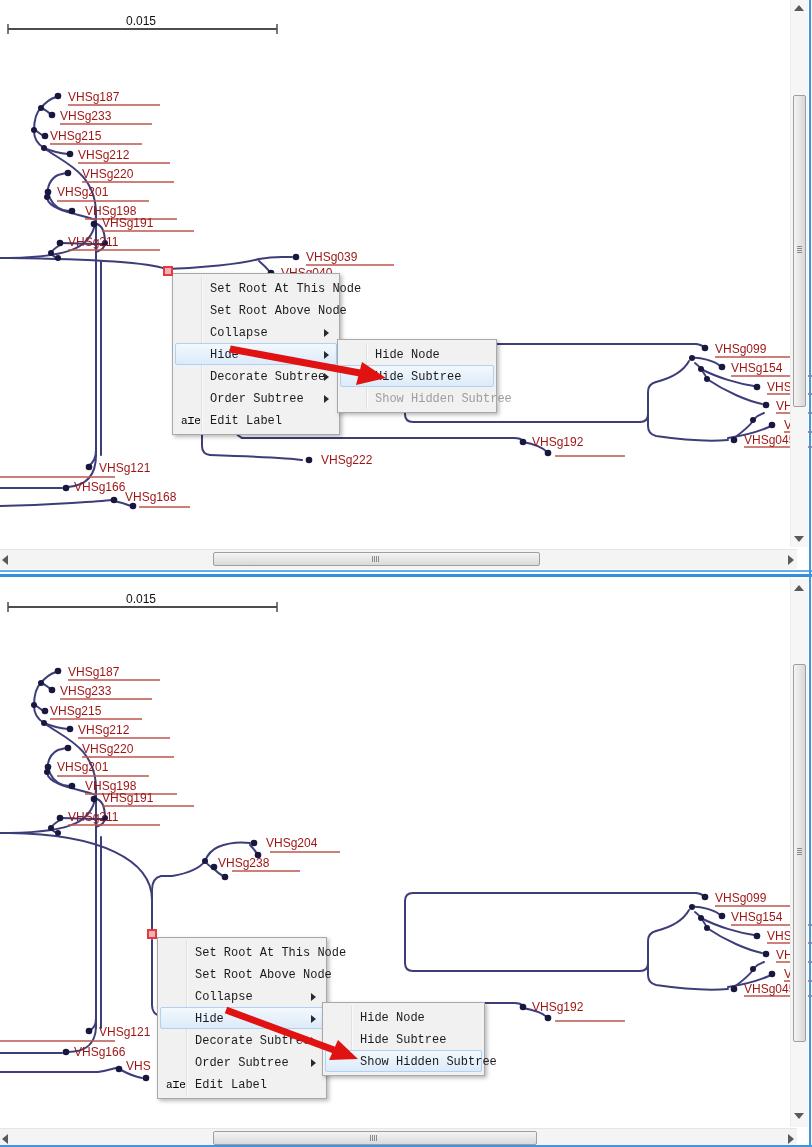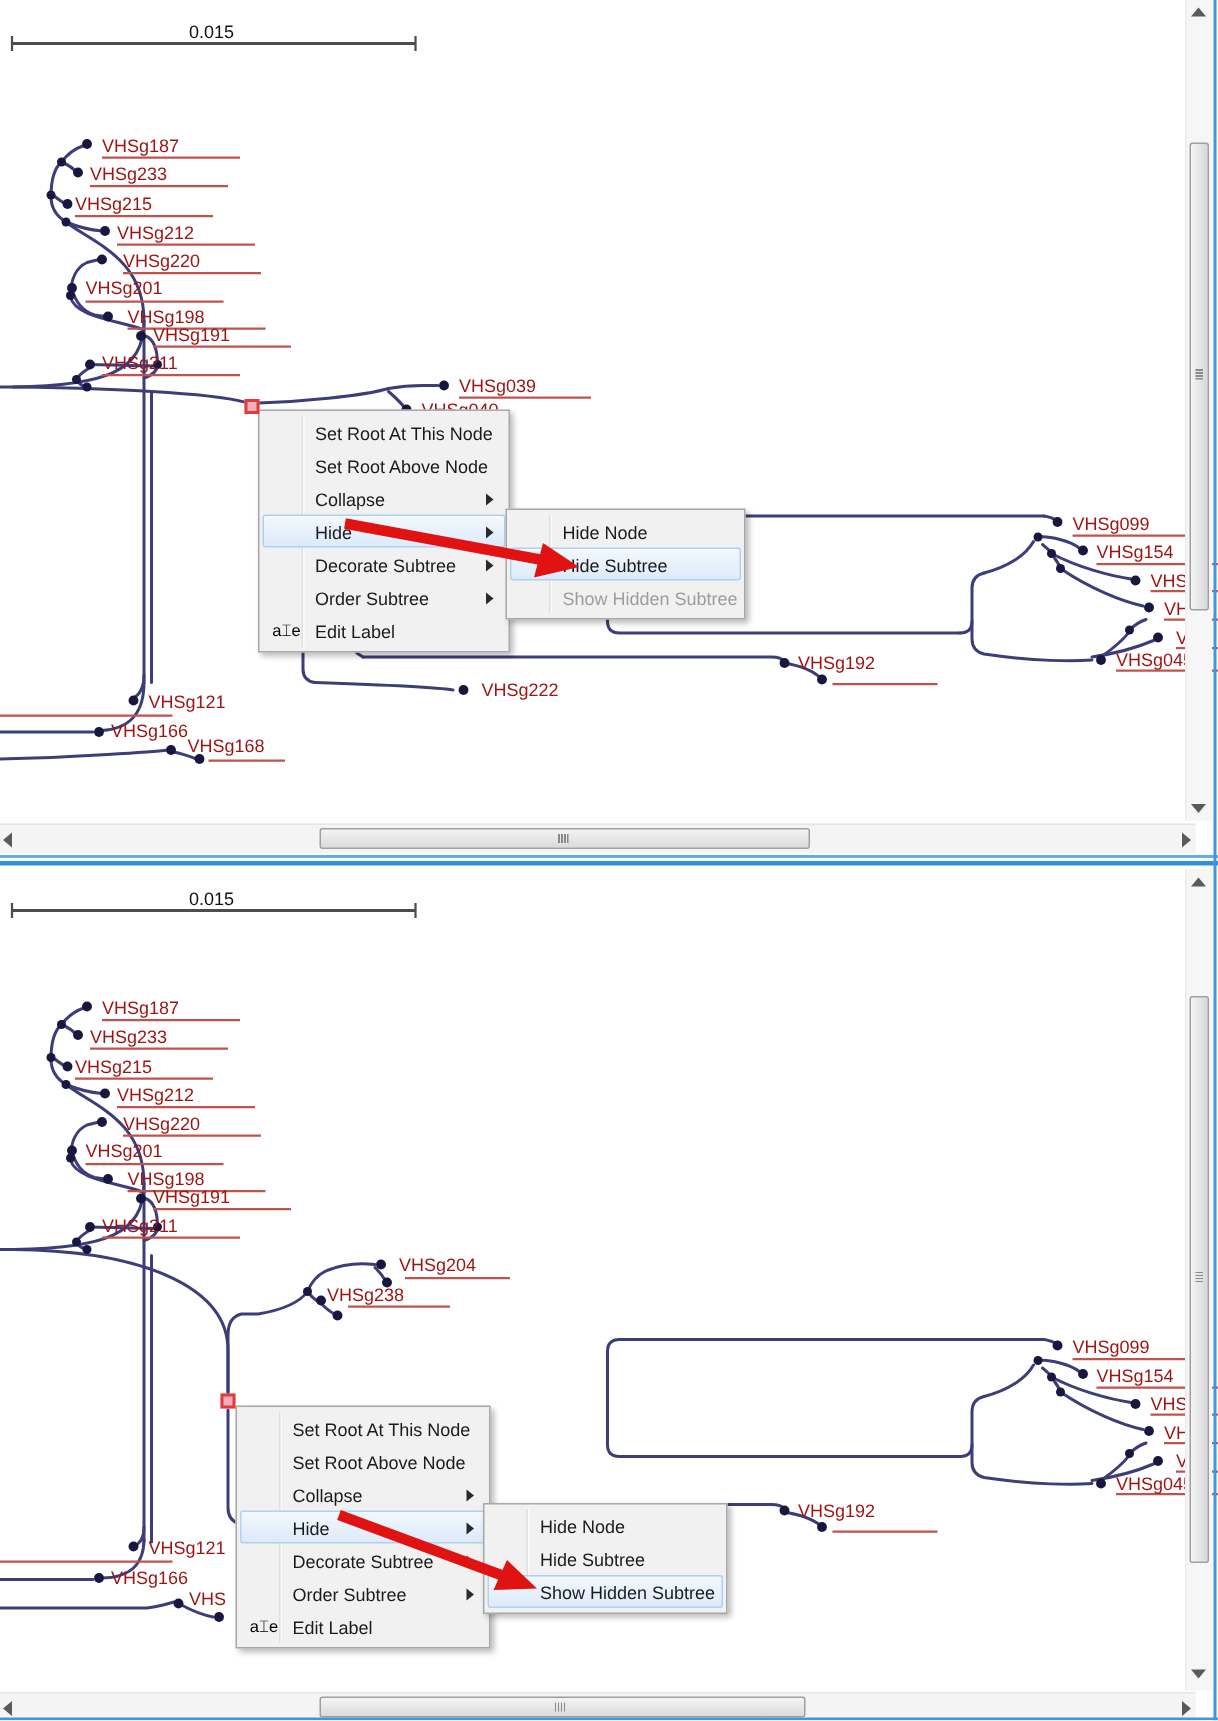--- a/index.html
+++ b/index.html
@@ -7,21 +7,21 @@
           font-family:"Liberation Sans",sans-serif;}
   svg text{font-family:"Liberation Sans",sans-serif;}
   .panel-svg{position:absolute;left:0;}
   
   .menu{position:absolute;background:#f1f1f1;border:1px solid #a8a8a8;
         box-shadow:2px 2px 4px rgba(0,0,0,.28);padding:3px 0;z-index:40;box-sizing:border-box;}
   .menu::before{content:'';position:absolute;left:28px;top:3px;bottom:3px;width:1px;
         background:#e0e0e0;box-shadow:1px 0 0 #fbfbfb;}
   .mi{position:relative;height:22px;line-height:22px;padding-left:34px;font-size:12px;
       color:#1b1b1b;white-space:nowrap;margin:0 2px;border:1px solid transparent;
-      border-radius:2px;box-sizing:border-box;}
+      border-radius:2px;box-sizing:border-box;font-family:Liberation Mono, monospace;}
   .mi.hl{background:linear-gradient(#f3f9fd,#dceafa);border-color:#aed2f0;}
   .mi.disabled{color:#9d9d9d;}
   .mi .arrow{position:absolute;right:7px;top:7px;width:0;height:0;
       border-left:5px solid #2a2a2a;border-top:4px solid transparent;border-bottom:4px solid transparent;}
   .mi .gicon{position:absolute;left:3px;top:0;width:24px;text-align:center;
       font-size:11px;color:#000;}
   
   .node-handle{position:absolute;width:10px;height:10px;background:#f3aebe;
       border:2px solid #e23b3b;box-sizing:border-box;z-index:45;}
   

